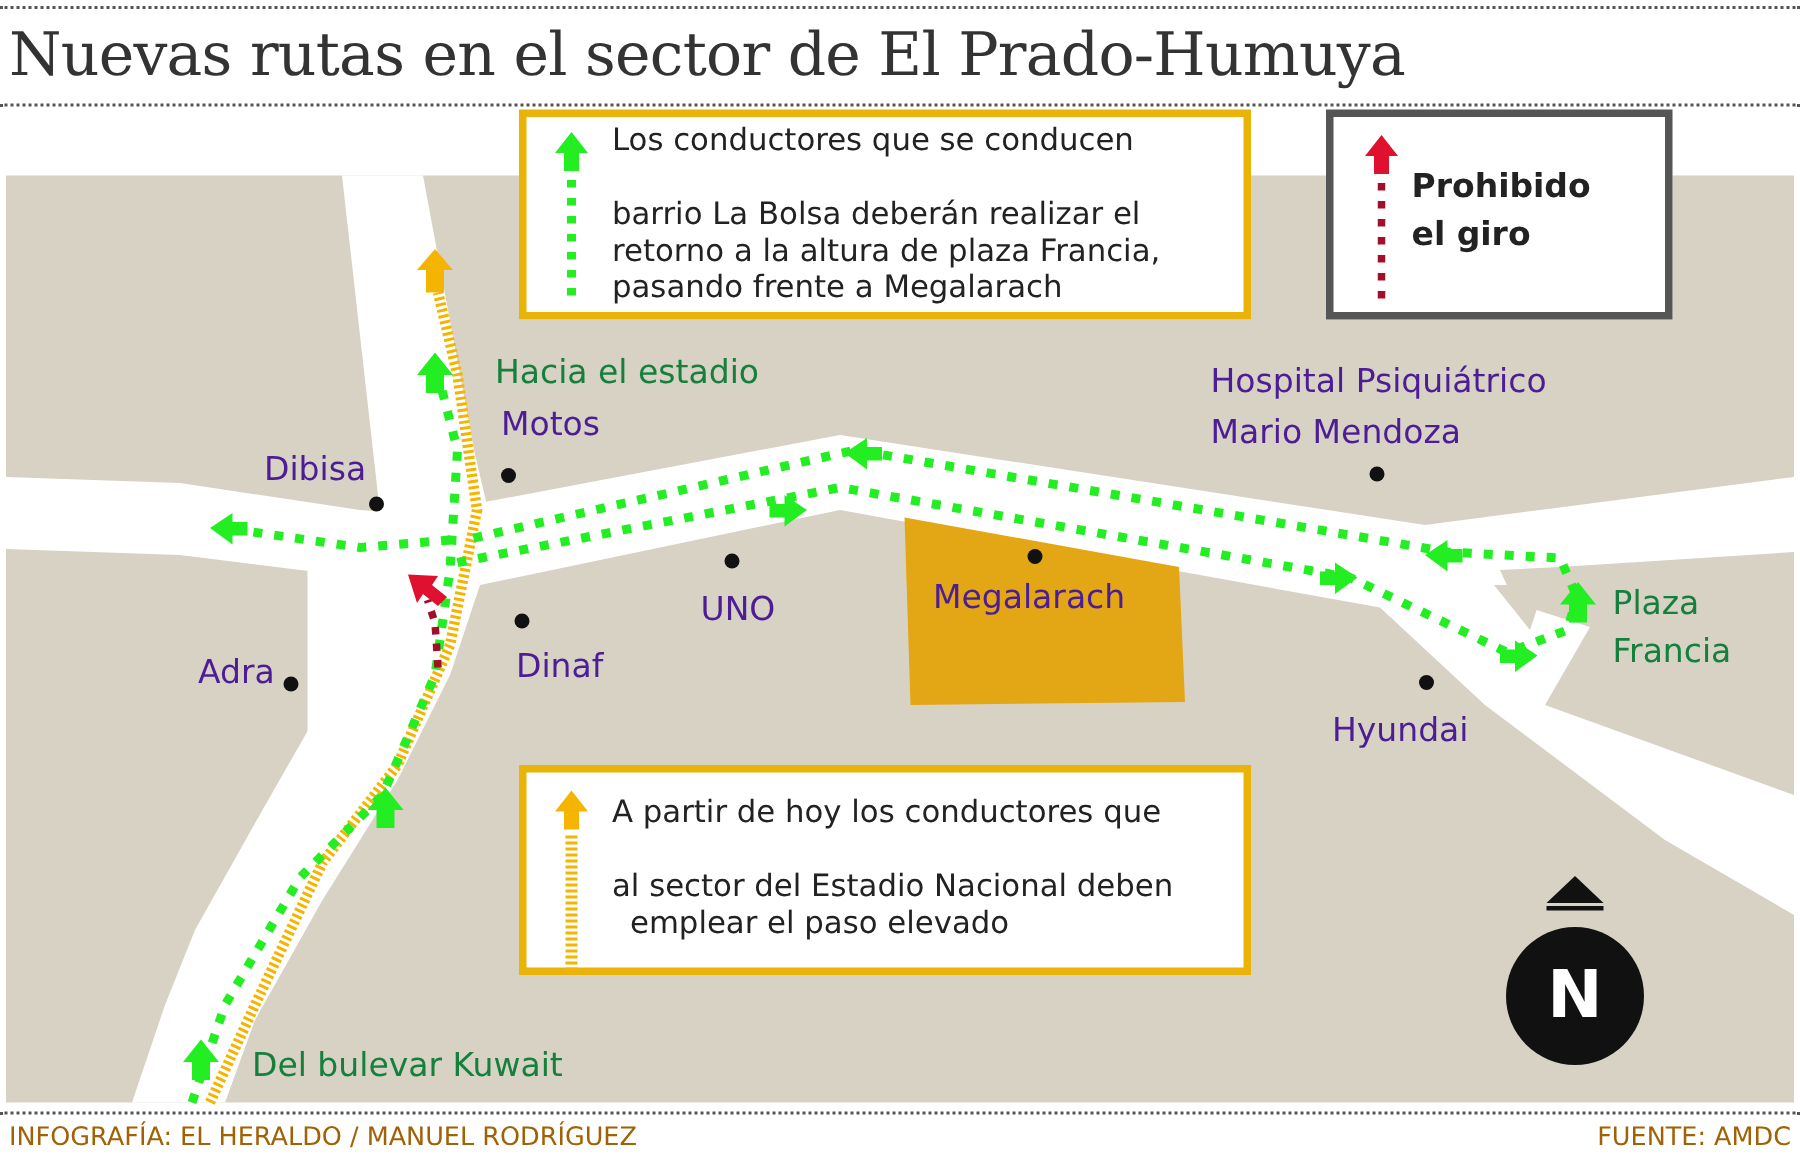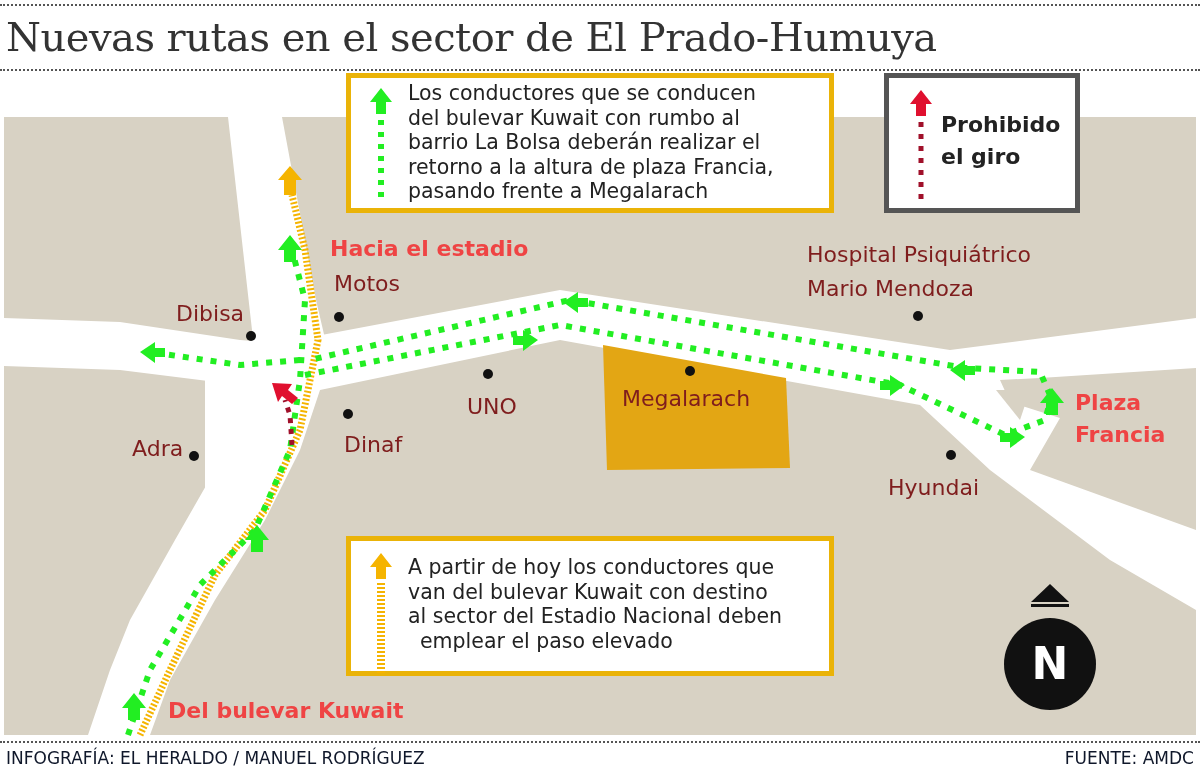--- a/index.html
+++ b/index.html
@@ -1,26 +1,26 @@
 <!DOCTYPE html>
 <html><head>
 <meta charset="utf-8">
 <style>
   html, body { margin:0; padding:0; background:#ffffff; }
   body { width:1200px; height:774px; position:relative; overflow:hidden; font-family:"DejaVu Sans", sans-serif; }
   .dotline { position:absolute; left:0; width:1200px; height:0; border-top:2px dotted #555; }
   .title { position:absolute; left:6px; top:14px; font-family:"DejaVu Serif", serif; font-size:40px; color:#333; letter-spacing:-0.5px; white-space:nowrap; }
   .map { position:absolute; left:0; top:0; }
-  .lbl { position:absolute; font-family:"DejaVu Sans", sans-serif; font-size:22px; color:#7f1d1d; white-space:nowrap; line-height:26px; }
-  .lbl.bold { font-weight:bold; color:#ef4444; }
+  .lbl { position:absolute; font-family:"DejaVu Sans", sans-serif; font-size:22px; color:#4c1d95; white-space:nowrap; line-height:26px; }
+  .lbl.bold { font-weight:normal; color:#15803d; }
   .box { position:absolute; background:#fff; border:5px solid #eab308; box-sizing:border-box; }
   .box .txt { position:absolute; font-family:"DejaVu Sans", sans-serif; font-size:20.5px; line-height:24.5px; color:#222; white-space:nowrap; }
   .box svg { position:absolute; }
   .redtxt { font-weight:bold; color:#d0103a; font-size:22px !important; line-height:30px !important; }
-  .footer { position:absolute; top:748px; font-family:"DejaVu Sans", sans-serif; font-size:17px; color:#0f172a; white-space:nowrap; }
+  .footer { position:absolute; top:748px; font-family:"DejaVu Sans", sans-serif; font-size:17px; color:#a16207; white-space:nowrap; }
   .north { position:absolute; left:1004px; top:618px; width:92px; height:92px; border-radius:50%; background:#111; color:#fff; font-weight:bold; font-size:44px; text-align:center; line-height:92px; font-family:"DejaVu Sans", sans-serif; }
   .north-tri { position:absolute; left:1031px; top:584px; width:0; height:0; border-left:19px solid transparent; border-right:19px solid transparent; border-bottom:18px solid #111; }
   .north-bar { position:absolute; left:1031px; top:604px; width:38px; height:3px; background:#111; }
 </style>
 </head>
 <body>
 
 <div class="dotline" style="top:4px;"></div>
 <div class="title">Nuevas rutas en el sector de El Prado-Humuya</div>
 <div class="dotline" style="top:69px;"></div>
@@ -100,42 +100,40 @@
 <div class="lbl bold" style="left:1075px; top:390px;text-align:center;">Plaza</div>
 <div class="lbl bold" style="left:1075px; top:422px;">Francia</div>
 <div class="lbl bold" style="left:168px; top:698px;">Del bulevar Kuwait</div>
 
 <div class="box" style="left:346px; top:73px; width:488px; height:140px;">
   <svg width="24" height="120" style="left:18px; top:8px;">
     <polygon points="12,2 23,16 17,16 17,28 7,28 7,16 1,16" fill="#22ee22"></polygon>
     <line x1="12" y1="34" x2="12" y2="118" stroke="#22ee22" stroke-width="6" stroke-dasharray="5 7"></line>
   </svg>
   <div class="txt" style="left:57px; top:3px;">Los conductores que se conducen</div>
-  <div class="txt" style="left:57px; top:27.5px;">del bulevar Kuwait con rumbo al</div>
   <div class="txt" style="left:57px; top:52px;">barrio La Bolsa deberán realizar el</div>
   <div class="txt" style="left:57px; top:76.5px;">retorno a la altura de plaza Francia,</div>
   <div class="txt" style="left:57px; top:101px;">pasando frente a Megalarach</div>
 </div>
 
-<div class="box" style="left:884px; top:73px; width:196px; height:140px; border-color:#555;">
+<div class="box" style="left:884px; top:73px; width:231px; height:140px; border-color:#555;">
   <svg width="24" height="120" style="left:20px; top:10px;">
     <polygon points="12,2 23,16 17,16 17,28 7,28 7,16 1,16" fill="#e0102f"></polygon>
     <line x1="12" y1="34" x2="12" y2="118" stroke="#a0102a" stroke-width="5" stroke-dasharray="5 7"></line>
   </svg>
   <div class="txt redtxt" style="left:52px; top:32px;">Prohibido</div>
   <div class="txt redtxt" style="left:52px; top:64px;">el giro</div>
 </div>
 
-<div class="box" style="left:346px; top:536px; width:488px; height:140px;">
+<div class="box" style="left:346px; top:510px; width:488px; height:140px;">
   <svg width="24" height="125" style="left:18px; top:10px;">
     <polygon points="12,2 23,16 17,16 17,28 7,28 7,16 1,16" fill="#f5b400"></polygon>
     <line x1="12" y1="32" x2="12" y2="122" stroke="#f5b400" stroke-width="8" stroke-dasharray="2 2"></line>
   </svg>
   <div class="txt" style="left:57px; top:14px;">A partir de hoy los conductores que</div>
-  <div class="txt" style="left:57px; top:38.5px;">van del bulevar Kuwait con destino</div>
   <div class="txt" style="left:57px; top:63px;">al sector del Estadio Nacional deben</div>
   <div class="txt" style="left:57px; top:87.5px;margin-left:12px;">emplear el paso elevado</div>
 </div>
 
 <div class="north-tri"></div>
 <div class="north-bar"></div>
 <div class="north">N</div>
 
 <div class="dotline" style="top:741px;"></div>
 <div class="footer" style="left:6px;">INFOGRAFÍA: EL HERALDO / MANUEL RODRÍGUEZ</div>

